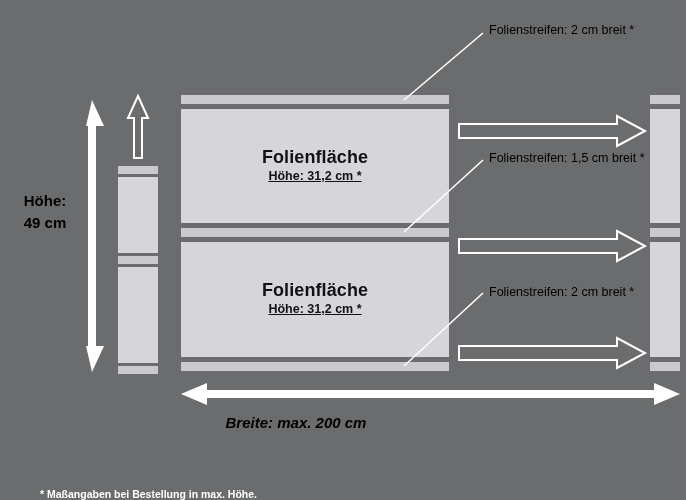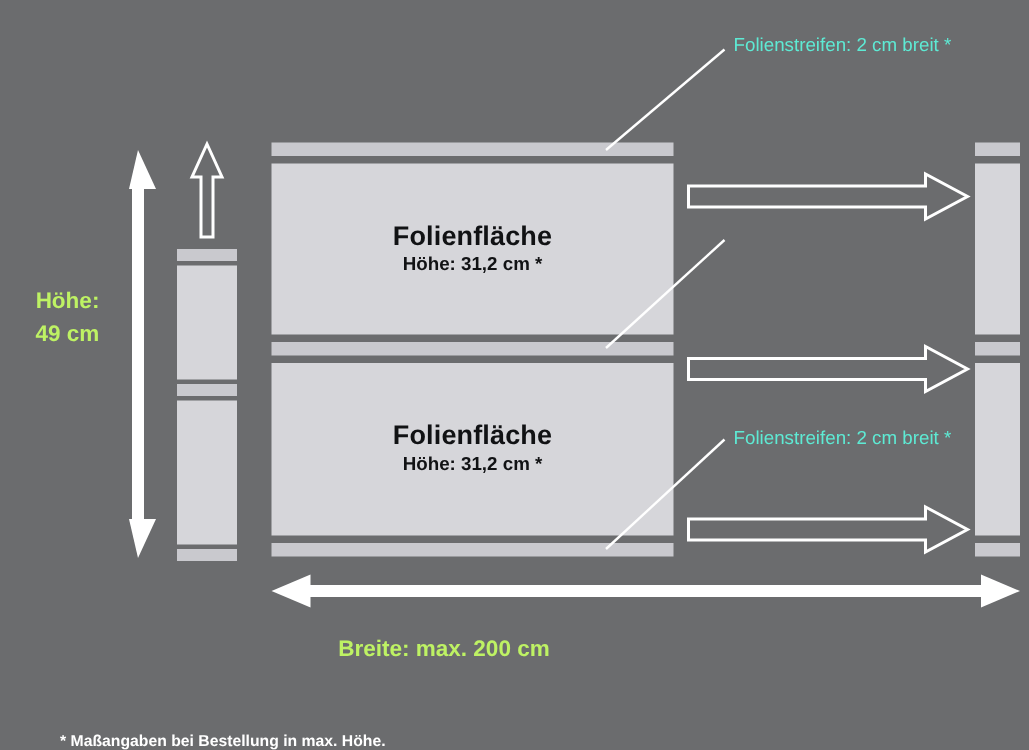--- a/index.html
+++ b/index.html
@@ -26,51 +26,51 @@
   .panel-label {
     position: absolute;
     left: 0;
     right: 0;
     text-align: center;
     color: #111214;
     font-weight: bold;
     line-height: 1.12;
   }
   .panel-title { font-size: 18px; letter-spacing: .1px; }
-  .panel-sub   { font-size: 12.5px; margin-top: 2px; }
+  .panel-sub   { font-size: 12.5px; margin-top: 2px; text-decoration: underline; }
 
   
   .strip {
     position: absolute;
     background: #c9c9ce;
   }
 
   
   .vbar {
     position: absolute;
     background: #d6d6da;
   }
   .vstrip {
     position: absolute;
     background: #c9c9ce;
   }
 
   
   .callout {
     position: absolute;
-    color: #5eead4;
+    color: #000000;
     font-size: 12.5px;
     white-space: nowrap;
     font-weight: normal;
   }
 
   
   .dim-label {
     position: absolute;
-    color: #bef264;
+    color: #000000;
     font-weight: bold;
     white-space: nowrap;
   }
   .dim-height {
     font-size: 15px;
     line-height: 1.45;
     text-align: center;
   }
   .dim-width { font-size: 15px; }
 
@@ -158,27 +158,28 @@
     <g>
       <polygon fill="none" stroke="#ffffff" stroke-width="2" points="459,346 617,346 617,338 645,353 617,368 617,360 459,360"></polygon>
     </g>
 
     <line x1="483" y1="33" x2="404" y2="100" stroke="#ffffff" stroke-width="1.6"></line>
     <line x1="483" y1="160" x2="404" y2="232" stroke="#ffffff" stroke-width="1.6"></line>
     <line x1="483" y1="293" x2="404" y2="366" stroke="#ffffff" stroke-width="1.6"></line>
   </svg>
 
   <div class="callout" style="left:489px; top:23px;">Folienstreifen: 2 cm breit *</div>
+  <div class="callout" style="left:489px; top:151px;">Folienstreifen: 1,5 cm breit *</div>
   <div class="callout" style="left:489px; top:285px;">Folienstreifen: 2 cm breit *</div>
 
   <div class="dim-label dim-height" style="left:6px; top:190px; width:78px;">
     <div>Höhe:</div>
     <div>49 cm</div>
   </div>
 
-  <div class="dim-label dim-width" style="left:0; top:424px; width:592px; text-align:center;">Breite: max. 200 cm</div>
+  <div class="dim-label dim-width" style="left:0; top:414px; width:592px; text-align:center;font-style:italic;">Breite: max. 200 cm</div>
 
   <div class="footnote" style="left:40px; top:453px;">
     <div>* Maßangaben bei Bestellung in max. Höhe.</div>
     
   </div>
 
 </div>
 
 </body></html>

